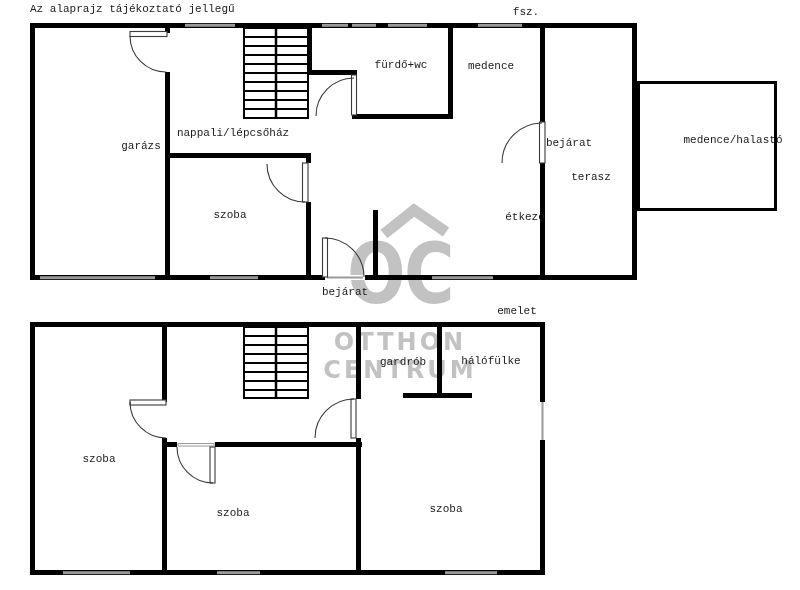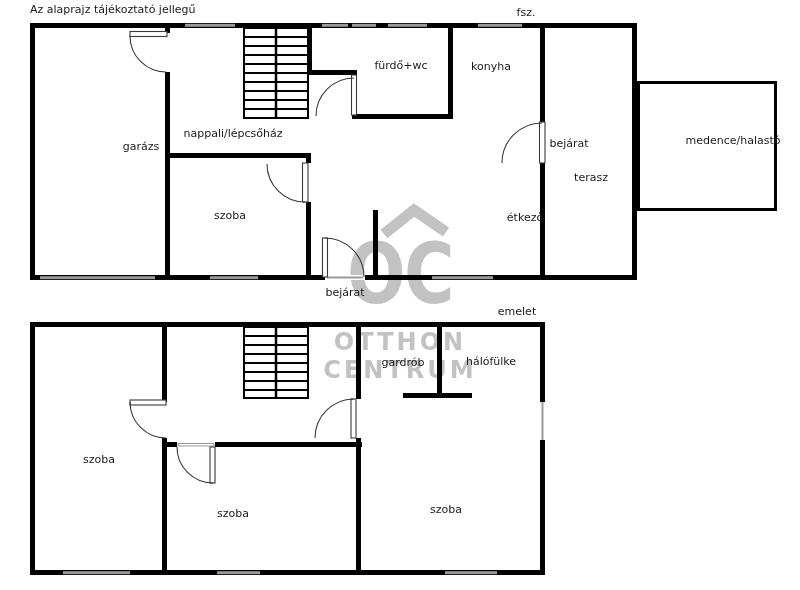--- a/index.html
+++ b/index.html
@@ -8,21 +8,21 @@
   .plan-svg{position:absolute;left:0;top:0;z-index:2;}
   
   .watermark{position:absolute;left:0;top:0;width:800px;height:590px;z-index:1;color:#c2c2c2;}
   .wm-roof{position:absolute;left:0;top:0;}
   .wm-oc{position:absolute;left:400px;top:232px;transform:translateX(-50%) scaleX(0.82);
          font-size:84px;font-weight:bold;line-height:1;letter-spacing:-2px;color:#c2c2c2;}
   .wm-word{position:absolute;left:400px;transform:translateX(-50%);font-weight:bold;
            font-size:24px;letter-spacing:3px;color:#c2c2c2;white-space:nowrap;}
   .wm-line1{top:328px;}
   .wm-line2{top:356px;}
-  .labels{position:absolute;left:0;top:0;width:800px;height:530px;z-index:3;}
+  .labels{position:absolute;left:0;top:0;width:800px;height:530px;z-index:3;font-family:Liberation Mono, monospace;}
   .lbl{position:absolute;transform:translateX(-50%);font-size:11px;color:#1a1a1a;white-space:nowrap;}
   .lbl-left{transform:none;}
 </style>
 </head>
 <body>
 
 <div class="canvas">
 
   <div class="watermark">
     <svg class="wm-roof" width="800" height="590" viewBox="0 0 800 590">
@@ -157,21 +157,21 @@
     </g>
   </svg>
 
   <div class="labels">
     <div class="lbl lbl-left" style="left:30px;top:3px;">Az alaprajz tájékoztató jellegű</div>
     <div class="lbl" style="left:526px;top:6px;">fsz.</div>
     <div class="lbl" style="left:97px;top:140px;margin-left:44px;">garázs</div>
     <div class="lbl" style="left:233px;top:127px;text-align:right;">nappali/lépcsőház</div>
     <div class="lbl" style="left:230px;top:209px;">szoba</div>
     <div class="lbl" style="left:401px;top:59px;text-align:center;">fürdő+wc</div>
-    <div class="lbl" style="left:491px;top:60px;">konyha</div>
+    <div class="lbl" style="left:491px;top:60px;">medence</div>
     <div class="lbl" style="left:569px;top:137px;">bejárat</div>
     <div class="lbl" style="left:591px;top:171px;">terasz</div>
     <div class="lbl" style="left:493px;top:211px;margin-left:32px;">étkező</div>
     <div class="lbl" style="left:711px;top:134px;padding-left:44px;">medence/halastó</div>
     <div class="lbl" style="left:345px;top:286px;">bejárat</div>
     <div class="lbl" style="left:517px;top:305px;">emelet</div>
     <div class="lbl" style="left:395px;top:356px;margin-left:8px;">gardrób</div>
     <div class="lbl" style="left:491px;top:355px;">hálófülke</div>
     <div class="lbl" style="left:99px;top:453px;">szoba</div>
     <div class="lbl" style="left:233px;top:507px;">szoba</div>

